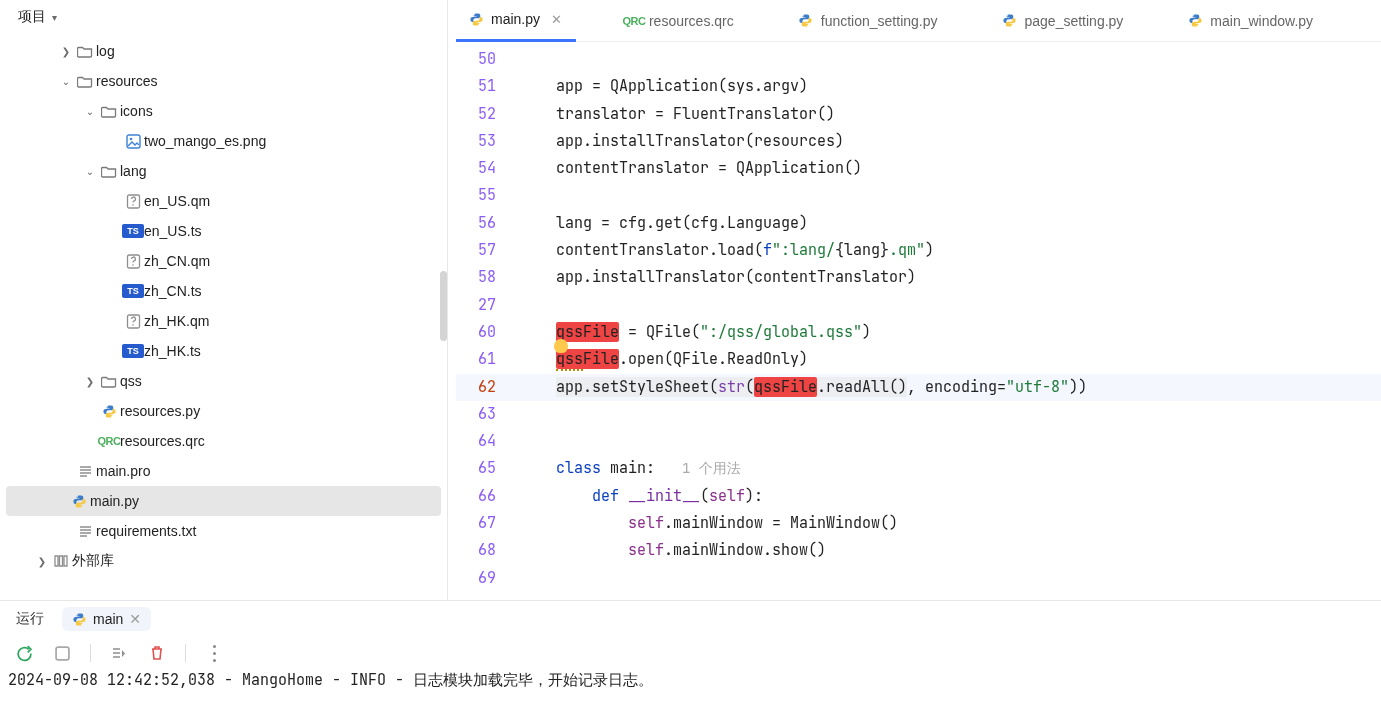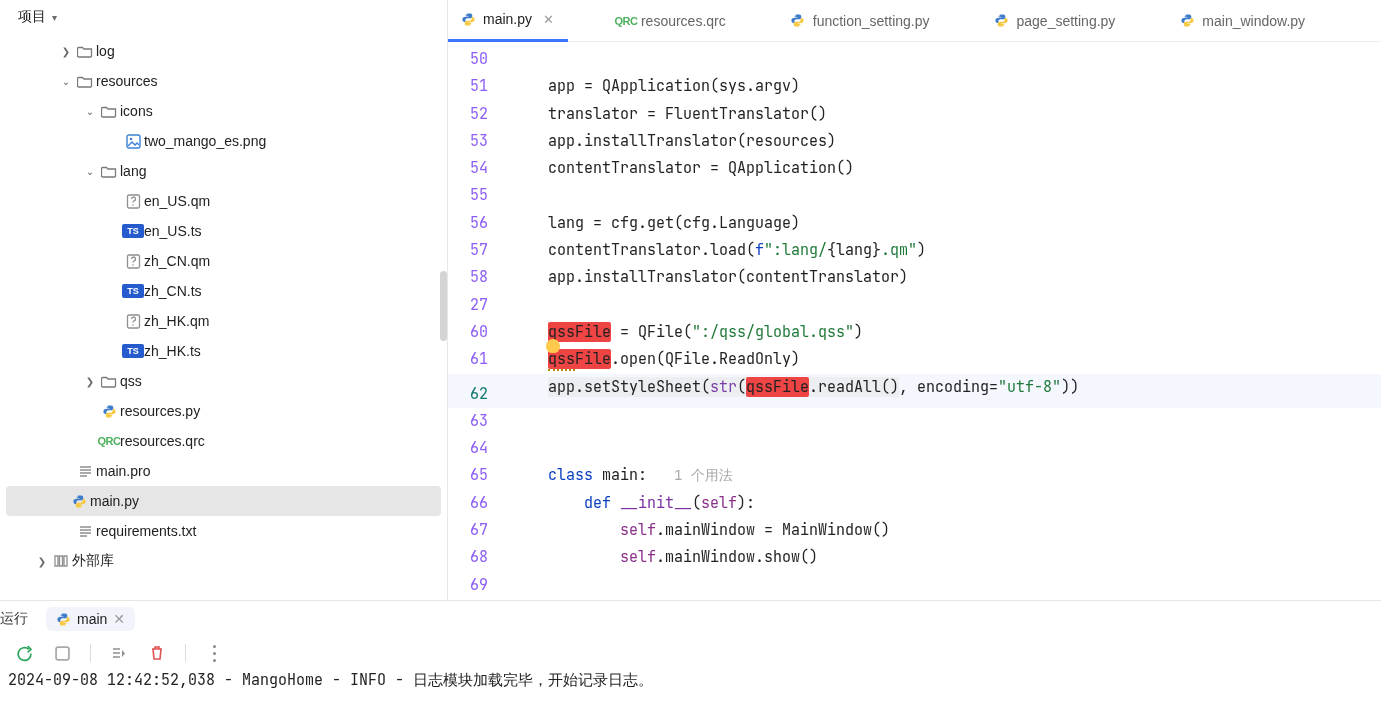--- a/index.html
+++ b/index.html
@@ -7,21 +7,21 @@
   font-family: -apple-system, BlinkMacSystemFont, "Segoe UI", "Microsoft YaHei", sans-serif;
   font-size: 13px;
   color: #222;
   background: #fff;
   width: 1381px;
   height: 712px;
   overflow: hidden;
   display: flex;
   flex-direction: column;
 }
-.main-split { display: flex; flex: 1; overflow: hidden; }
+.main-split { display: flex; flex: 1; overflow: hidden; gap: 8px; }
 
 .sidebar { width: 448px; display: flex; flex-direction: column; border-right: 1px solid #e8e8e8; position: relative; }
 .sidebar-header { display: flex; align-items: center; padding: 8px 18px; font-size: 14px; font-weight: 500; }
 .sidebar-header .chev { margin-left: 6px; color: #6b6b6b; font-size: 10px; }
 .tree { flex: 1; overflow: auto; padding-top: 2px; }
 .tree-row {
   display: flex; align-items: center; height: 30px; padding-left: 14px;
   cursor: pointer; font-size: 14px; color: #222;
 }
 .tree-row.selected { background: #e6e6e6; border-radius: 4px; margin: 0 6px; padding-left: 8px; }
@@ -48,33 +48,33 @@
 }
 .tab.active { color:#222; border-bottom: 3px solid #3b74ff; }
 .tab .tab-ico { display:inline-flex; width:16px; height:16px; align-items:center; justify-content:center; }
 .tab .close { color:#bbb; margin-left:4px; font-size:13px; }
 .tab.active .close { color:#9b9b9b; }
 
 .code-area { flex:1; overflow:auto; font-family: "JetBrains Mono","Consolas","Menlo",monospace; font-size:15px; line-height:27.3px; padding-top:4px; }
 .code-line { display:flex; }
 .code-line.hl { background:#f4f7fe; }
 .gutter { width:58px; text-align:right; padding-right:18px; color:#8b5cf6; user-select:none; }
-.gutter.cur { color:#0f766e;margin-top:7px; }
+.gutter.cur { color:#c2410c; }
 .code { white-space:pre; padding-left:6px; }
 .kw { color:#0a3fbf; }
 .str { color:#1f7a3a; }
 .builtin { color:#7a3ea9; }
 .self { color:#8a2f8a; }
 .hint { color:#a9a9a9; font-style:normal; font-size:14px;}
 .bg-mark { background:#ef4444; border-radius:2px; }
 .warn-sq { border-bottom: 2px dotted #b58900; }
 .sel { background:#eceef2; }
 
 .run-panel { border-top: 1px solid #e6e6e6; height:112px; display:flex; flex-direction:column; }
-.run-tabs { display:flex; align-items:center; height:36px; padding-left:0; gap:18px; }
+.run-tabs { display:flex; align-items:center; height:36px; padding-left:16px; gap:18px; }
 .run-tabs .run-label { font-size:14px; color:#333; }
 .run-file { display:flex; align-items:center; gap:6px; background:#f1f4fb; padding:4px 10px; border-radius:6px; font-size:14px; }
 .run-file .close { color:#9b9b9b; }
 .run-toolbar { display:flex; align-items:center; gap:18px; padding:6px 14px; }
 .run-toolbar .tool { width:20px; height:20px; display:inline-flex; align-items:center; justify-content:center; cursor:pointer; }
 .run-output { font-family:"JetBrains Mono","Consolas",monospace; font-size:15px; padding: 1px 8px; white-space:pre; color:#222; }
 .vsep { width:1px; height:18px; background:#ddd; }
 .dot { width:3px; height:3px; background:#888; border-radius:50%; margin:1px 0; }
 .vdots { display:flex; flex-direction:column; align-items:center; gap:2px; }
 .lightbulb { position:relative; }

